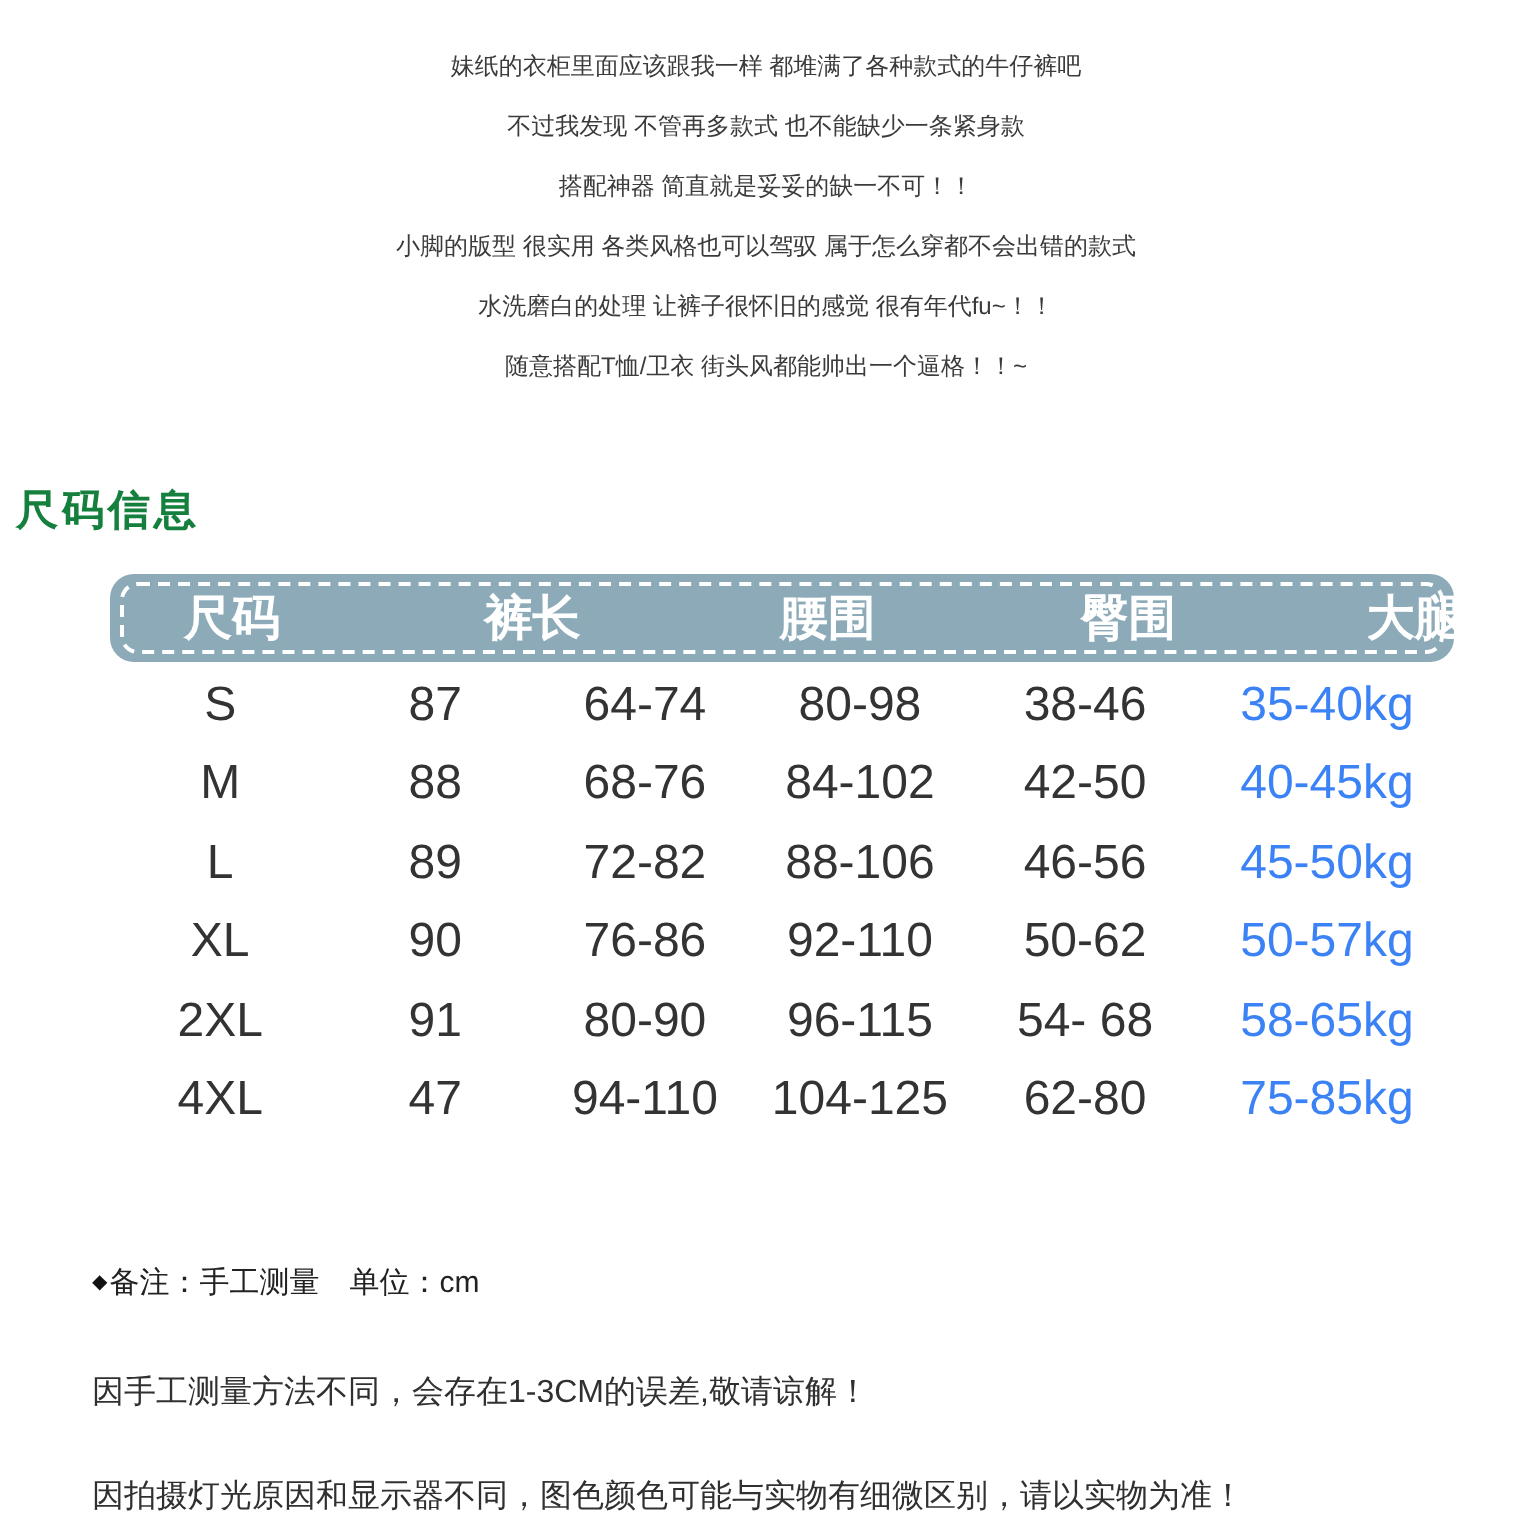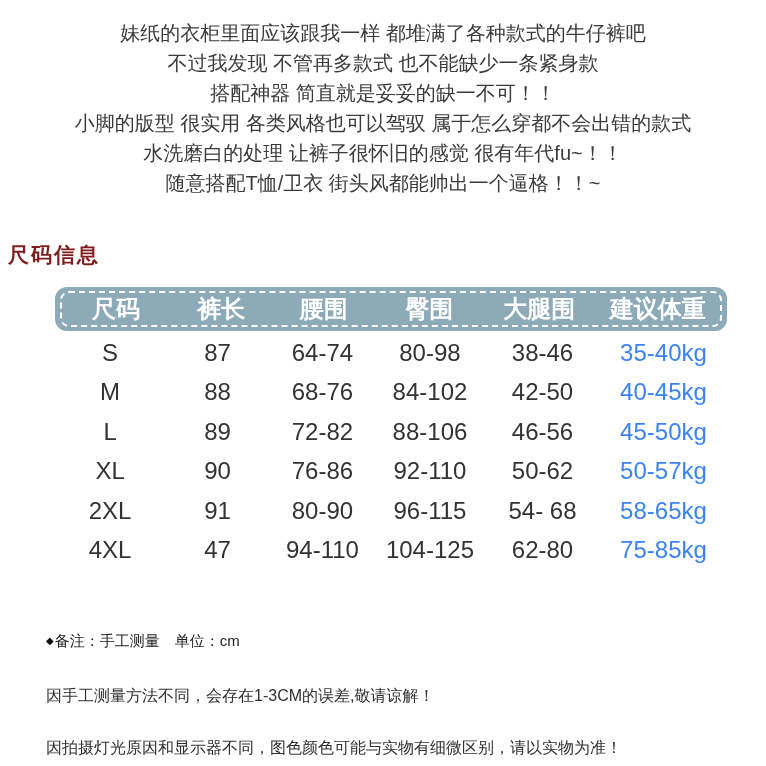--- a/index.html
+++ b/index.html
@@ -4,38 +4,38 @@
 <style>
   html,body{margin:0;padding:0;}
   body{
     width:766px;height:766px;background:#ffffff;position:relative;overflow:hidden;
     font-family:"Liberation Sans","DejaVu Sans",sans-serif;color:#333;
   }
   .page{position:absolute;inset:0;}
 
   
   .intro{position:absolute;top:18px;left:0;right:0;text-align:center;}
-  .intro p{margin:0;height:30px;line-height:30px;font-size:20px;color:#3b3b3b;white-space:nowrap;}
+  .intro p{margin:0;height:30px;line-height:30px;font-size:12px;color:#3b3b3b;white-space:nowrap;}
 
   
   .section-title{
     position:absolute;top:241px;left:8px;
-    font-size:21px;font-weight:bold;color:#7f1d1d;letter-spacing:2px;
+    font-size:21px;font-weight:bold;color:#15803d;letter-spacing:2px;
   }
 
   
   .size-table{position:absolute;top:287px;left:55px;width:672px;}
   .thead{
     background:#8caab8;border-radius:12px;height:44px;
     padding:4px 5px;box-sizing:border-box;
   }
   .thead-inner{
     border:2px dashed #ffffff;border-radius:9px;height:100%;
     display:grid;grid-template-columns:16.4% 15.6% 15.6% 16.4% 17.1% 18.9%;
-    align-items:center;box-sizing:border-box;
+    align-items:center;box-sizing:border-box;gap:45px;
   }
   .hd{color:#ffffff;font-weight:bold;font-size:24px;text-align:center;white-space:nowrap;}
   .tbody{margin-top:2px;}
   .trow{
     display:grid;grid-template-columns:16.4% 15.6% 15.6% 16.4% 17.1% 18.9%;
     height:39.5px;align-items:center;
   }
   .cell{text-align:center;font-size:24px;color:#333333;white-space:nowrap;}
   .cell.wt{color:#3b82f6;}
 

